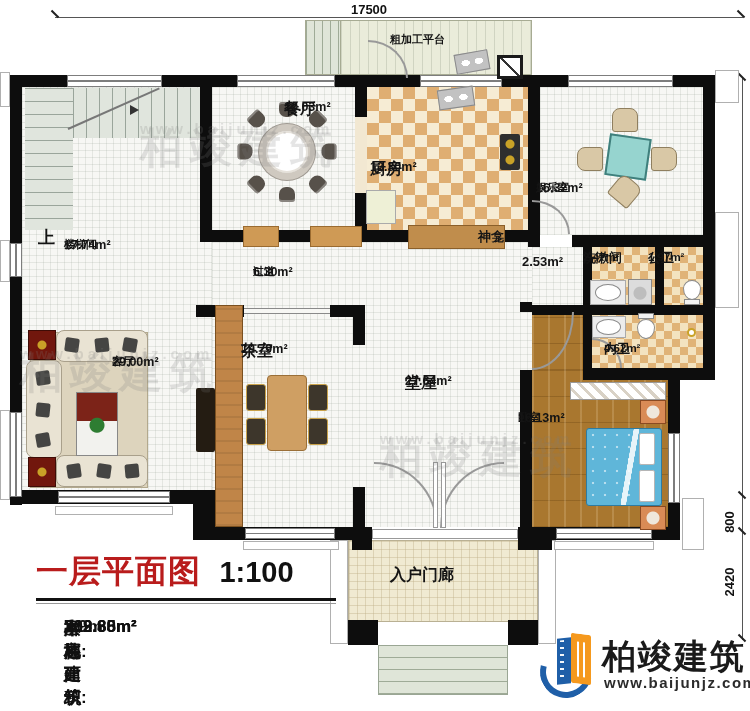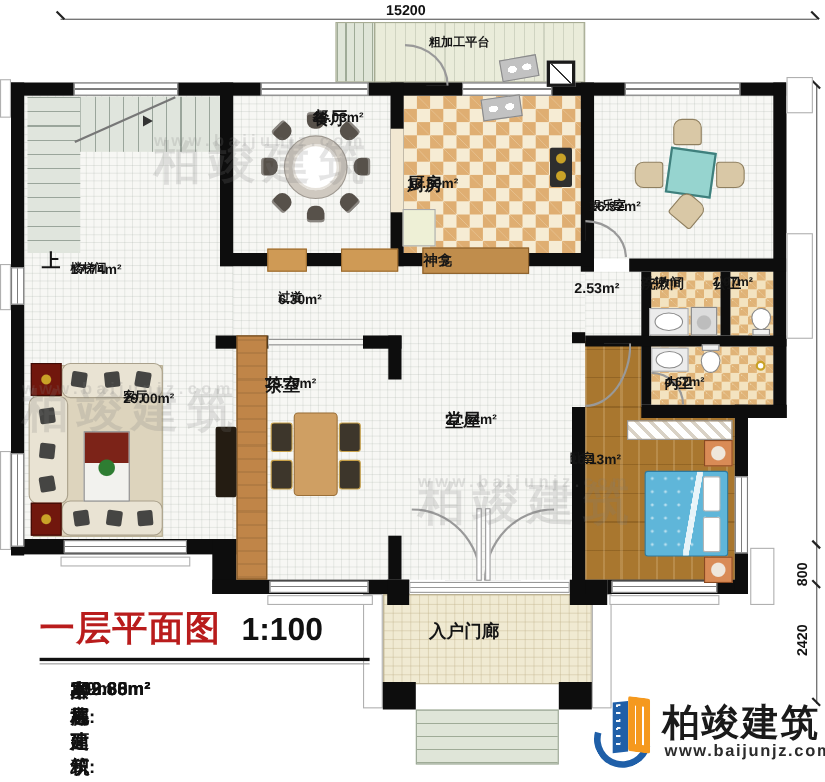--- a/index.html
+++ b/index.html
@@ -47,21 +47,21 @@
   .gap{display:inline-block;width:26px;}
 </style>
 </head>
 <body>
 
 <div id="canvas">
 
   <div class="dline" style="left:55px;top:17px;width:688px;height:1px;"></div>
   <div class="tick" style="left:50px;top:13px;"></div>
   <div class="tick" style="left:736px;top:13px;"></div>
-  <div class="dimtxt" style="left:329px;top:2px;width:80px;">15200</div>
+  <div class="dimtxt" style="left:329px;top:2px;width:80px;">17500</div>
   <div class="dline" style="left:742px;top:78px;width:1px;height:562px;"></div>
   <div class="tick" style="left:737px;top:76px;"></div>
   <div class="tick" style="left:737px;top:494px;"></div>
   <div class="tick" style="left:737px;top:530px;"></div>
   <div class="tick" style="left:737px;top:637px;"></div>
   <div class="dimtxt dimv" style="left:694px;top:272px;">10700</div>
   <div class="dimtxt dimv" style="left:700px;top:514px;">800</div>
   <div class="dimtxt dimv" style="left:700px;top:574px;">2420</div>
 
   <div style="left:305px;top:20px;width:36px;height:55px;background:#dfe5d8;border:1px solid #a7ab93;background-image:repeating-linear-gradient(90deg,#9fab97 0 1px,transparent 1px 8px);"></div>
@@ -149,21 +149,21 @@
   <div class="arc arc-tr" style="left:374px;top:462px;width:64px;height:66px;"></div>
   <div class="arc arc-tl" style="left:440px;top:462px;width:64px;height:66px;"></div>
   <div style="left:433px;top:462px;width:5px;height:66px;background:#fff;border:1px solid #999;"></div>
   <div style="left:441px;top:462px;width:5px;height:66px;background:#fff;border:1px solid #999;"></div>
 
   <div style="left:438px;top:88px;width:36px;height:20px;background:#c2c2c2;border:1px solid #8a8a8a;transform:rotate(-8deg);background-image:radial-gradient(ellipse 7px 5px at 28% 50%,#fff 60%,transparent 62%),radial-gradient(ellipse 7px 5px at 72% 50%,#fff 60%,transparent 62%);"></div>
   <div style="left:455px;top:52px;width:34px;height:20px;background:#c2c2c2;border:1px solid #8a8a8a;transform:rotate(-10deg);background-image:radial-gradient(ellipse 7px 5px at 30% 50%,#fff 60%,transparent 62%),radial-gradient(ellipse 7px 5px at 72% 50%,#fff 60%,transparent 62%);"></div>
   <div style="left:500px;top:134px;width:20px;height:36px;background:#2e2e2e;border-radius:2px;background-image:radial-gradient(circle at 50% 28%,#c9a227 0 4px,transparent 5px),radial-gradient(circle at 50% 72%,#c9a227 0 4px,transparent 5px);"></div>
   <div style="left:366px;top:190px;width:30px;height:34px;background:#eef0d6;border:1px solid #aaa;"></div>
   <div style="left:497px;top:55px;width:26px;height:24px;background:#fff;border:3px solid #1a1a1a;background-image:linear-gradient(45deg,transparent 47%,#333 47%,#333 53%,transparent 53%);"></div>
-  <div style="left:384px;top:225px;width:97px;height:24px;background:#c08d4c;border:1px solid #8a5f2a;text-align:left;"><span style="position:static;font-size:13px;font-weight:700;color:#161616;line-height:22px;">神龛</span></div>
+  <div style="left:408px;top:225px;width:97px;height:24px;background:#c08d4c;border:1px solid #8a5f2a;text-align:right;"><span style="position:static;font-size:13px;font-weight:700;color:#161616;line-height:22px;">神龛</span></div>
   <div style="left:243px;top:226px;width:36px;height:21px;background:#cf9a55;border:1px solid #9a6b30;"></div>
   <div style="left:310px;top:226px;width:52px;height:21px;background:#cf9a55;border:1px solid #9a6b30;"></div>
 
   <div style="left:259px;top:124px;width:56px;height:56px;border-radius:50%;background:#fff;border:7px solid #cfc9c0;box-shadow:0 0 0 1px #9e9890, inset 0 0 0 2px #e6e2db;"></div>
   <div class="chair" style="left:279px;top:102px;width:16px;height:15px;"></div>
   <div class="chair" style="left:279px;top:187px;width:16px;height:15px;transform:rotate(180deg);"></div>
   <div class="chair" style="left:321px;top:144px;width:16px;height:15px;transform:rotate(90deg);"></div>
   <div class="chair" style="left:237px;top:144px;width:16px;height:15px;transform:rotate(-90deg);"></div>
   <div class="chair" style="left:309px;top:112px;width:16px;height:15px;transform:rotate(45deg);"></div>
   <div class="chair" style="left:249px;top:112px;width:16px;height:15px;transform:rotate(-45deg);"></div>

